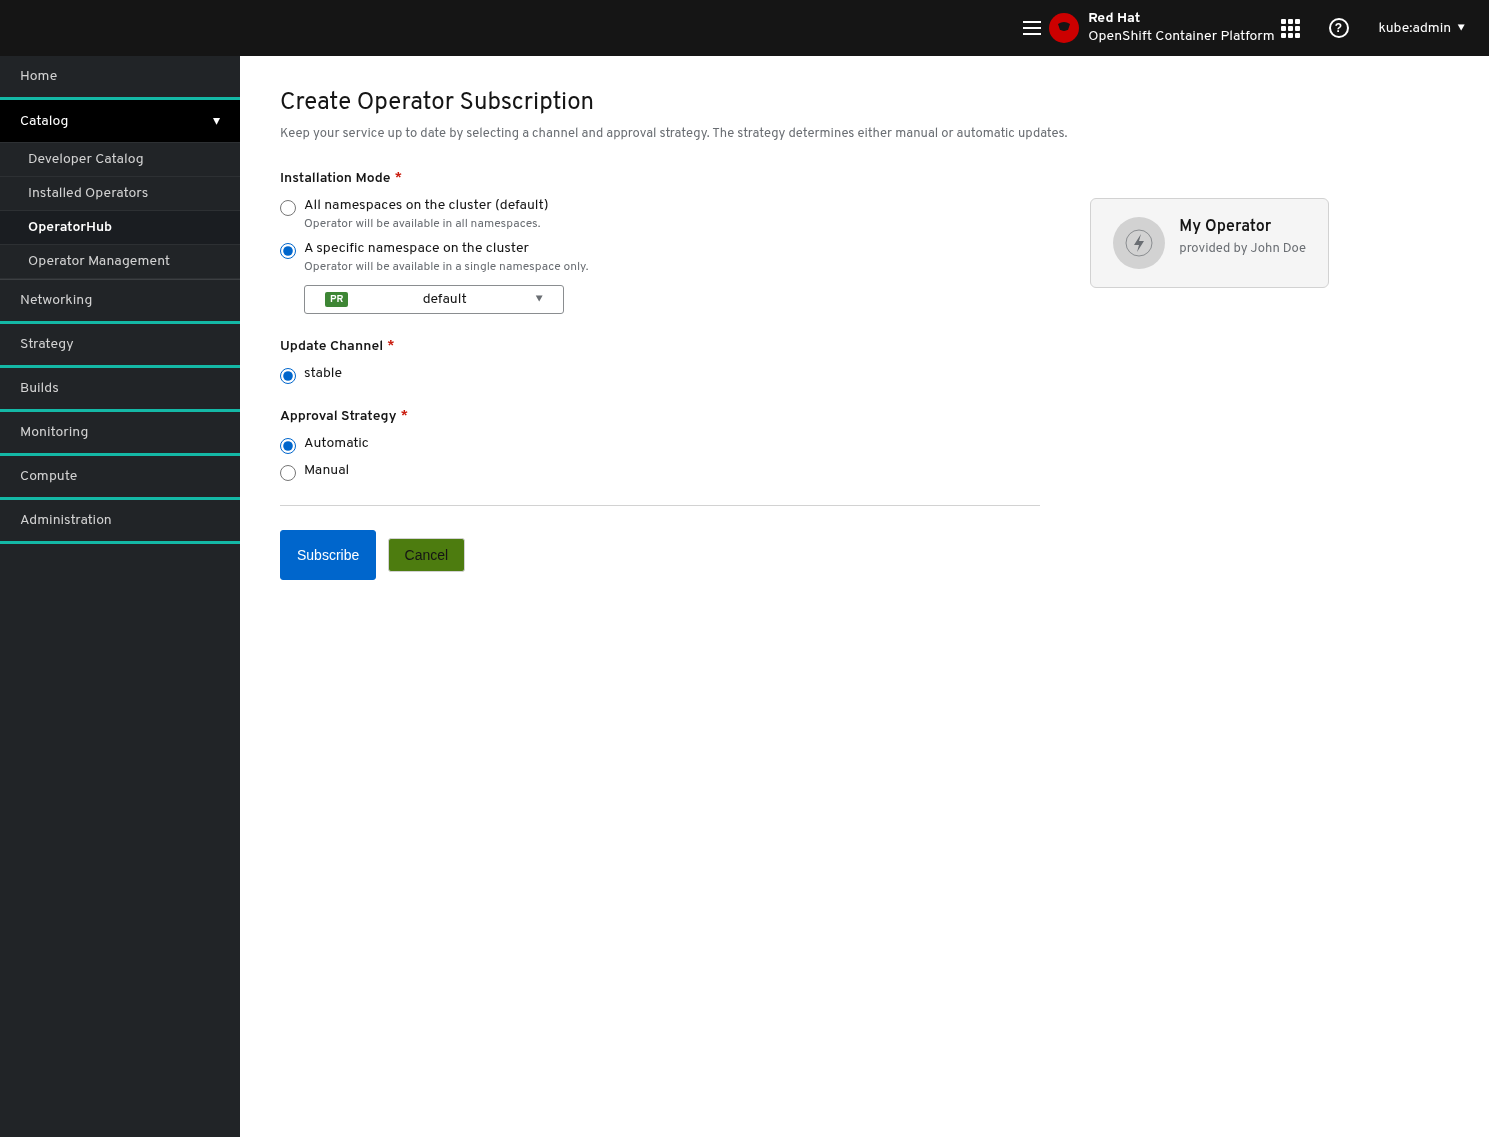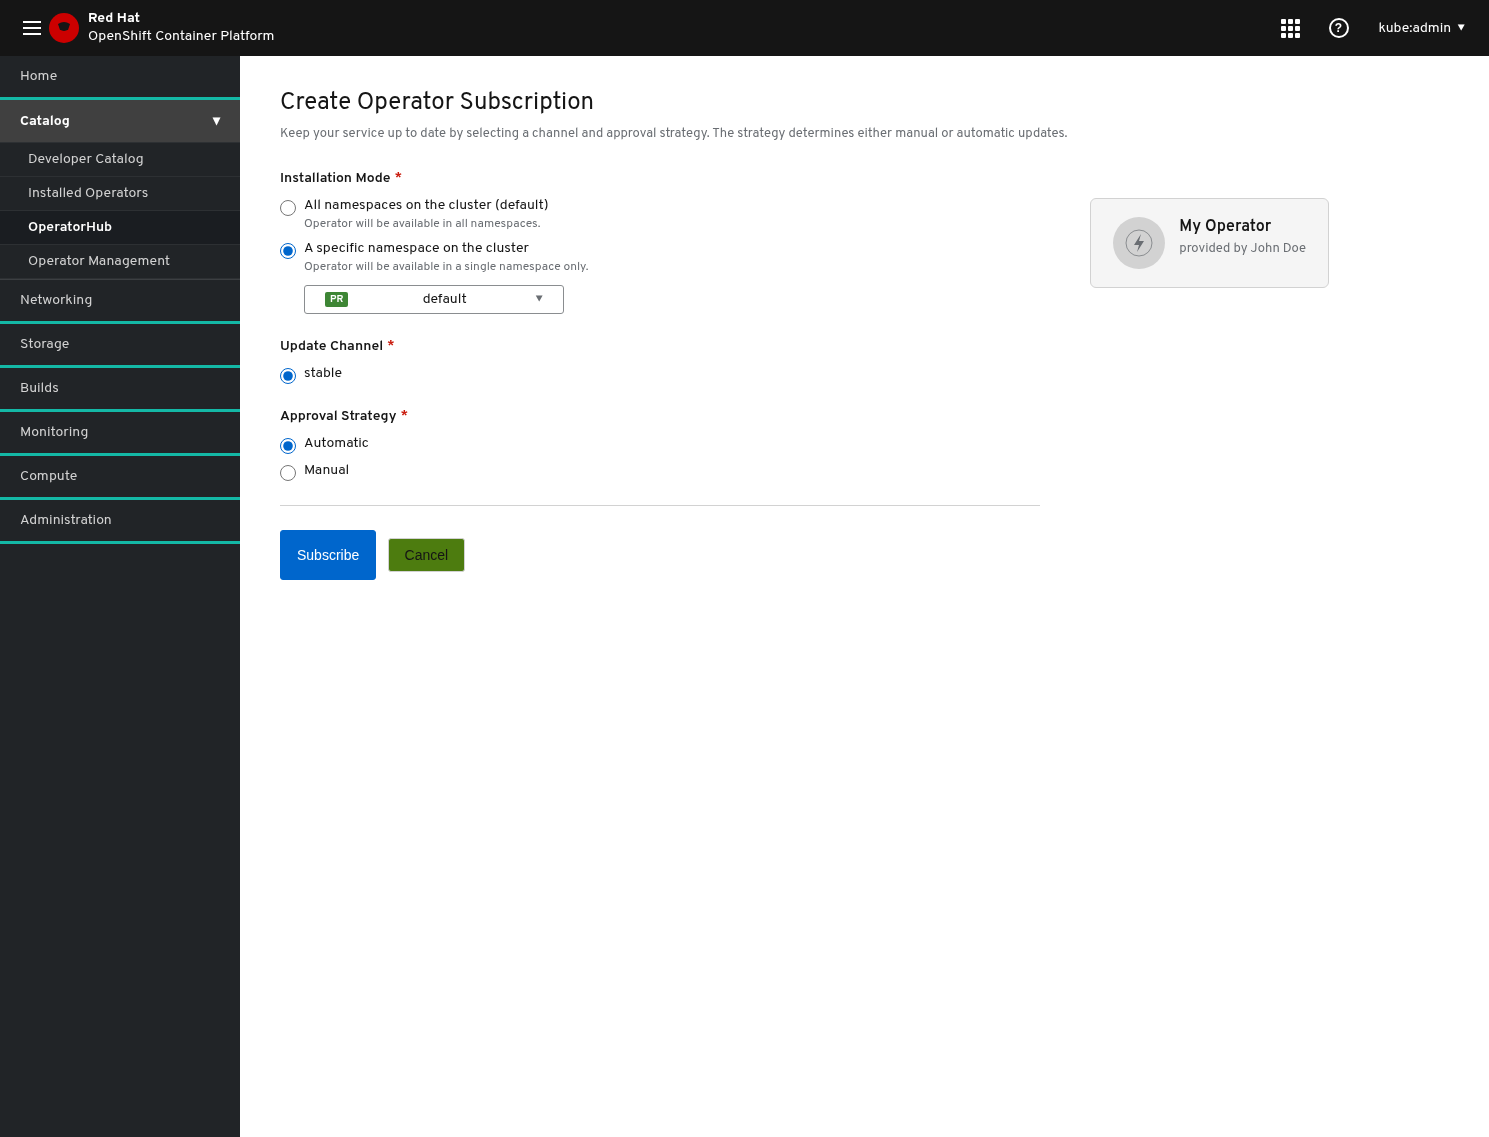--- a/index.html
+++ b/index.html
@@ -10,21 +10,21 @@
       display: flex;
       align-items: center;
       background: #151515;
       color: #fff;
       height: 56px;
       padding: 0 16px;
       position: fixed;
       top: 0; left: 0; right: 0;
       z-index: 100;
     }
-    .top-nav-left { display: flex; align-items: center; flex: 1; }
+    .top-nav-left { display: flex; align-items: center; flex: 1; justify-content: flex-end; }
     .hamburger-icon { cursor: pointer; display: flex; flex-direction: column; gap: 4px; padding: 4px; }
     .hamburger-icon span { display: block; width: 18px; height: 2px; background: #fff; }
     .brand { display: flex; align-items: center; gap: 8px; }
     .brand-logo { display: flex; align-items: center; }
     .brand-text { color: #fff; font-size: 14px; line-height: 1.3; }
     .brand-text strong { font-weight: 700; }
     .top-nav-right { display: flex; align-items: center; gap: 16px; }
     .nav-icon-btn { background: none; border: none; color: #fff; cursor: pointer; width: 32px; height: 32px; display: flex; align-items: center; justify-content: center; border-radius: 3px; }
     .user-menu { display: flex; align-items: center; gap: 6px; color: #fff; cursor: pointer; padding: 4px 8px; border-radius: 3px; }
     .chevron-icon { font-size: 10px; }
@@ -55,22 +55,22 @@
     }
     .sidebar-item.home { color: #d2d2d2; }
     .sidebar-section {
       display: flex;
       align-items: center;
       justify-content: space-between;
       padding: 12px 20px;
       cursor: pointer;
       color: #fff;
       font-size: 14px;
-      font-weight: 700;
-      background: #404040;
+      font-weight: 400;
+      background: #000000;
       border-bottom: 1px solid #2d3033;
     }
     .sidebar-sub-item {
       padding: 8px 20px 8px 28px;
       cursor: pointer;
       color: #d2d2d2;
       font-size: 14px;
       border-bottom: 1px solid #2d3033;
     }
     .sidebar-sub-item.active { color: #fff; font-weight: 600; background: #1a1d21; }
@@ -279,21 +279,21 @@
       <span>OperatorHub</span>
     </div>
     <div class="sidebar-sub-item">
       <span>Operator Management</span>
     </div>
     <hr class="sidebar-divider">
     <div class="sidebar-item">
       <span>Networking</span>
     </div>
     <div class="sidebar-item">
-      <span>Storage</span>
+      <span>Strategy</span>
     </div>
     <div class="sidebar-item">
       <span>Builds</span>
     </div>
     <div class="sidebar-item">
       <span>Monitoring</span>
     </div>
     <div class="sidebar-item">
       <span>Compute</span>
     </div>

